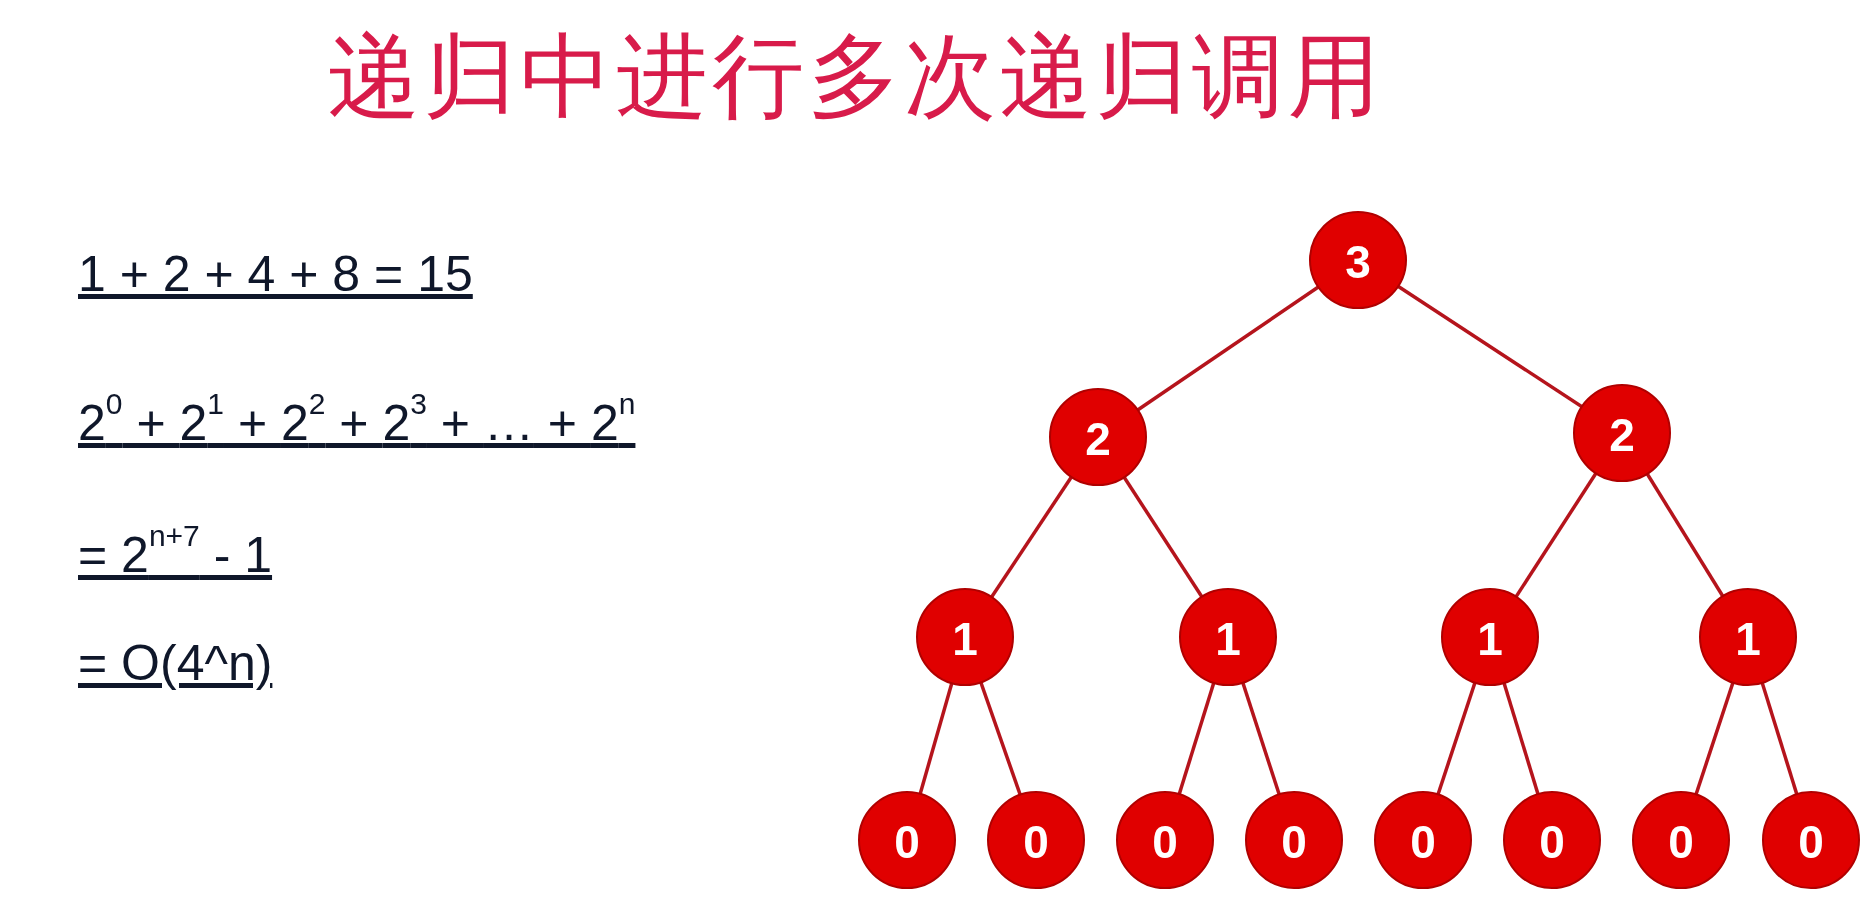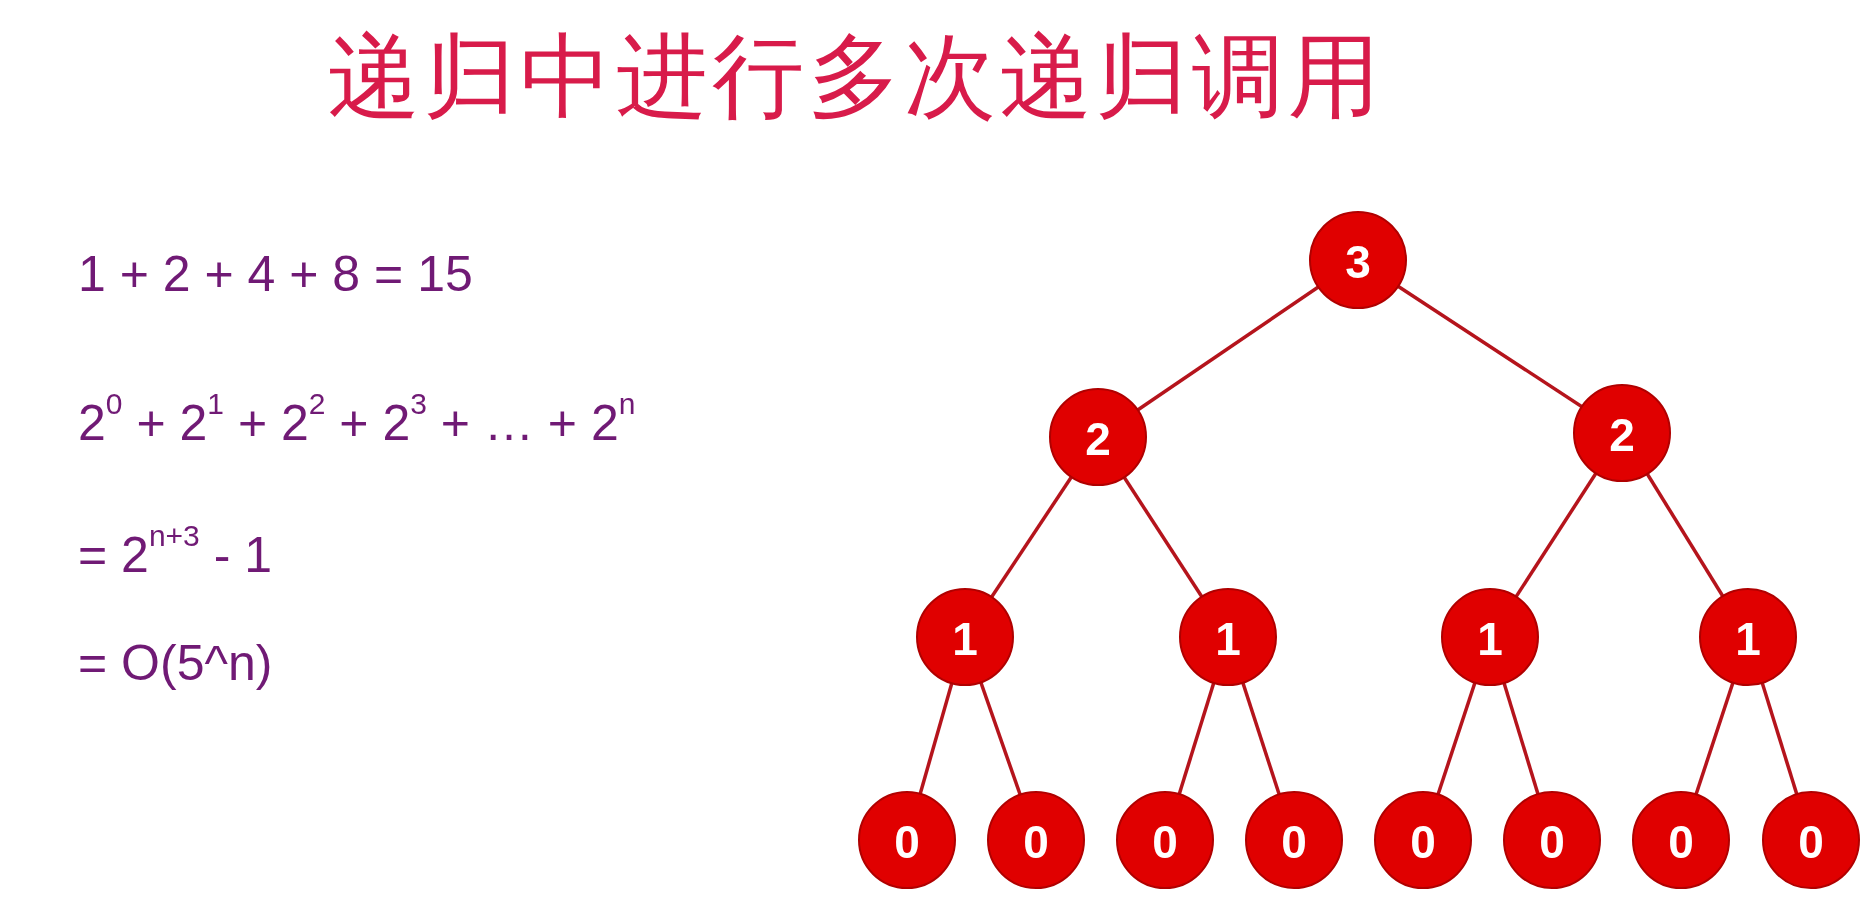--- a/index.html
+++ b/index.html
@@ -23,24 +23,25 @@
       font-family: "DejaVu Sans", sans-serif;
       font-size: 92px;
       line-height: 110px;
       color: #d81b4a;
       letter-spacing: 4px;
       font-weight: normal;
     }
     .formula {
       position: absolute;
       left: 78px;
-      color: #701a75;
+      color: #0f172a;
       font-size: 50px;
       line-height: 60px;
       white-space: nowrap;
+      text-decoration: underline;
     }
     .formula sup {
       font-size: 30px;
       position: relative;
       top: -4px;
       vertical-align: top;
       line-height: 30px;
     }
     .tree {
       position: absolute;
@@ -72,24 +73,24 @@
 
 <div class="title">递归中进行多次递归调用</div>
 
 <div class="formula" style="top:244px;">1 + 2 + 4 + 8 = 15</div>
 
 <div class="formula" style="top:393px;">
   <span>2</span><sup>0</sup><span> + </span><span>2</span><sup>1</sup><span> + </span><span>2</span><sup>2</sup><span> + </span><span>2</span><sup>3</sup><span> + </span><span>…</span><span> + </span><span>2</span><sup>n</sup>
 </div>
 
 <div class="formula" style="top:525px;">
-  <span>= 2</span><sup>n+3</sup><span> - 1</span>
+  <span>= 2</span><sup>n+7</sup><span> - 1</span>
 </div>
 
-<div class="formula" style="top:633px;">= O(5^n)</div>
+<div class="formula" style="top:633px;">= O(4^n)</div>
 
 <svg class="tree" viewBox="0 0 1870 922" xmlns="http://www.w3.org/2000/svg">
   <g>
 
     <line x1="1358" y1="260" x2="1098" y2="437"></line>
     <line x1="1358" y1="260" x2="1622" y2="433"></line>
 
     <line x1="1098" y1="437" x2="965" y2="637"></line>
     <line x1="1098" y1="437" x2="1228" y2="637"></line>
     <line x1="1622" y1="433" x2="1490" y2="637"></line>

